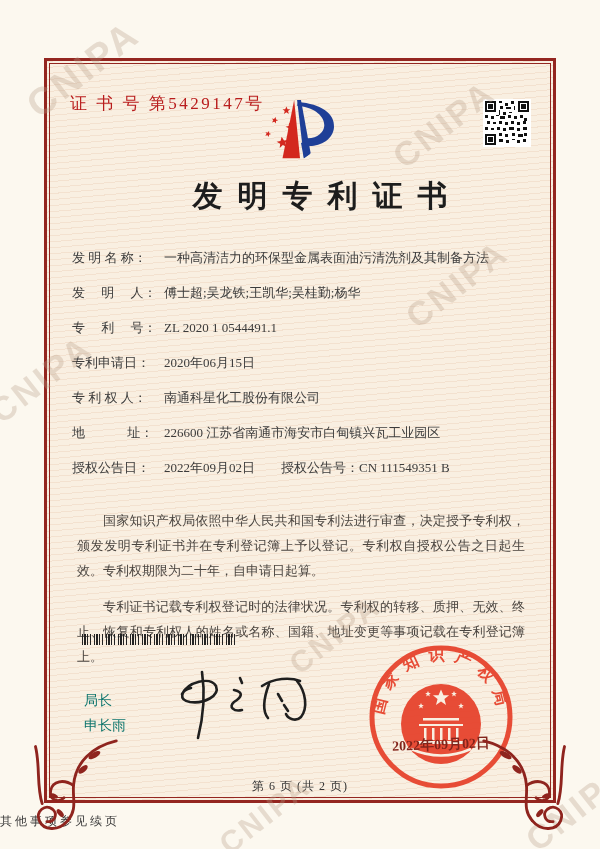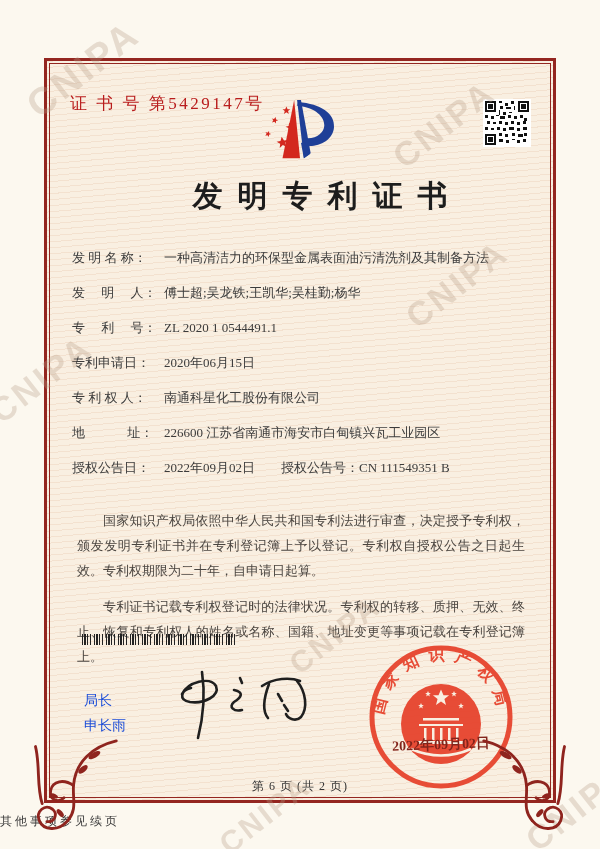--- a/index.html
+++ b/index.html
@@ -50,21 +50,21 @@
   }
   .legal p{margin:11px;text-indent:2em;}
   .barcode{
     position:absolute;left:82px;top:634px;width:156px;height:11px;
     background-image:repeating-linear-gradient(90deg,
       #232323 0 1px,transparent 1px 2px,
       #232323 2px 4px,transparent 4px 5px,
       #232323 5px 6px,transparent 6px 8px,
       #232323 8px 9px,transparent 9px 12px);
   }
-  .director{position:absolute;left:84px;top:688px;font-size:14px;color:#1d4ed8;line-height:25px;}
+  .director{position:absolute;left:84px;top:688px;font-size:14px;color:#0f766e;line-height:25px;}
   .signature{position:absolute;left:170px;top:664px;width:150px;height:82px;}
   .seal{position:absolute;left:366px;top:642px;width:150px;height:150px;mix-blend-mode:multiply;opacity:0.95;}
   .page-info{
     position:absolute;left:44px;top:778px;width:512px;text-align:center;
     font-size:12px;letter-spacing:1px;color:#333;
   }
   .cont-note{
     position:absolute;left:0;top:813px;width:600px;text-align:left;
     font-size:12px;letter-spacing:3px;color:#3a3a3a;
   }

